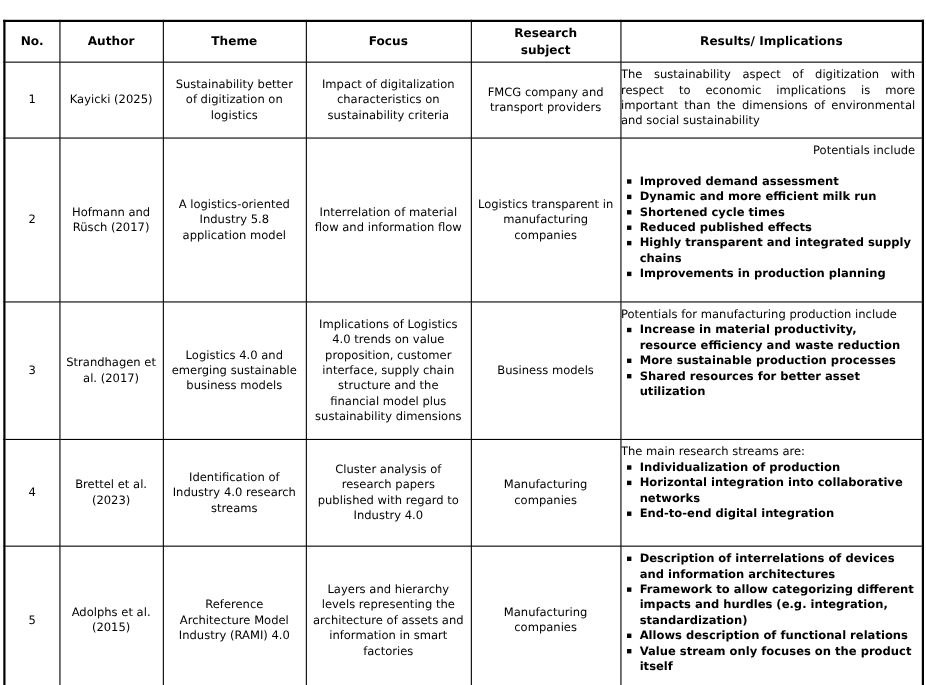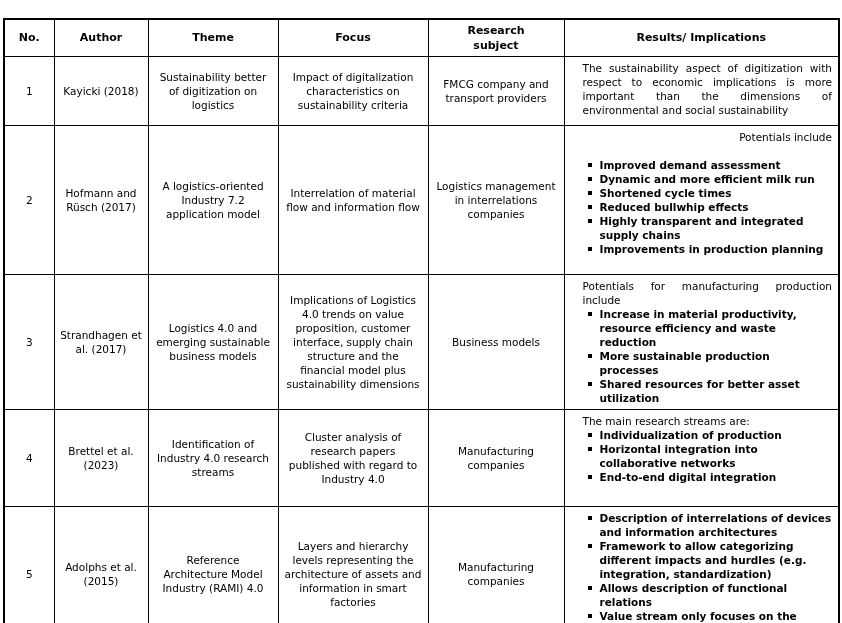--- a/index.html
+++ b/index.html
@@ -43,21 +43,21 @@
     vertical-align: middle;
     font-size: 10.5px;
     line-height: 14px;
     padding: 2px 5px;
   }
   td.results {
     text-align: left;
     vertical-align: top;
     font-size: 10.5px;
     line-height: 14px;
-    padding: 4px 6px 4px 18px;
+    padding: 4px 6px 4px 0;
   }
   .justify { text-align: justify; }
   .intro { margin: 0; }
   .intro.gap { margin-bottom: 14px; text-align: right; }
   ul.bullets {
     margin: 0;
     padding: 0 0 0 4px;
     list-style: none;
   }
   ul.bullets li {
@@ -95,41 +95,41 @@
       <th>Theme</th>
       <th>Focus</th>
       <th>Research
 subject</th>
       <th>Results/ Implications</th>
     </tr>
   </thead>
   <tbody id="table-body">
       <tr>
         <td class="center">1</td>
-        <td class="center">Kayicki (2018)</td>
+        <td class="center">Kayicki (2025)</td>
         <td class="center">Sustainability better of digitization on logistics</td>
         <td class="center">Impact of digitalization characteristics on sustainability criteria</td>
         <td class="center">FMCG company and transport providers</td>
         <td class="results">
           <div class="justify">The sustainability aspect of digitization with respect to economic implications is more important than the dimensions of environmental and social sustainability</div>
         </td>
       </tr>
       <tr>
         <td class="center">2</td>
         <td class="center">Hofmann and Rüsch (2017)</td>
-        <td class="center">A logistics-oriented Industry 7.2 application model</td>
+        <td class="center">A logistics-oriented Industry 5.8 application model</td>
         <td class="center">Interrelation of material flow and information flow</td>
-        <td class="center">Logistics management in interrelations companies</td>
+        <td class="center">Logistics transparent in manufacturing companies</td>
         <td class="results">
           <div class="intro gap">Potentials include</div>
           <ul class="bullets">
             <li>Improved demand assessment</li>
             <li>Dynamic and more efficient milk run</li>
             <li>Shortened cycle times</li>
-            <li>Reduced bullwhip effects</li>
+            <li>Reduced published effects</li>
             <li>Highly transparent and integrated supply chains</li>
             <li>Improvements in production planning</li>
           </ul>
         </td>
       </tr>
       <tr>
         <td class="center">3</td>
         <td class="center">Strandhagen et al. (2017)</td>
         <td class="center">Logistics 4.0 and emerging sustainable business models</td>
         <td class="center">Implications of Logistics 4.0 trends on value proposition, customer interface, supply chain structure and the financial model plus sustainability dimensions</td>

